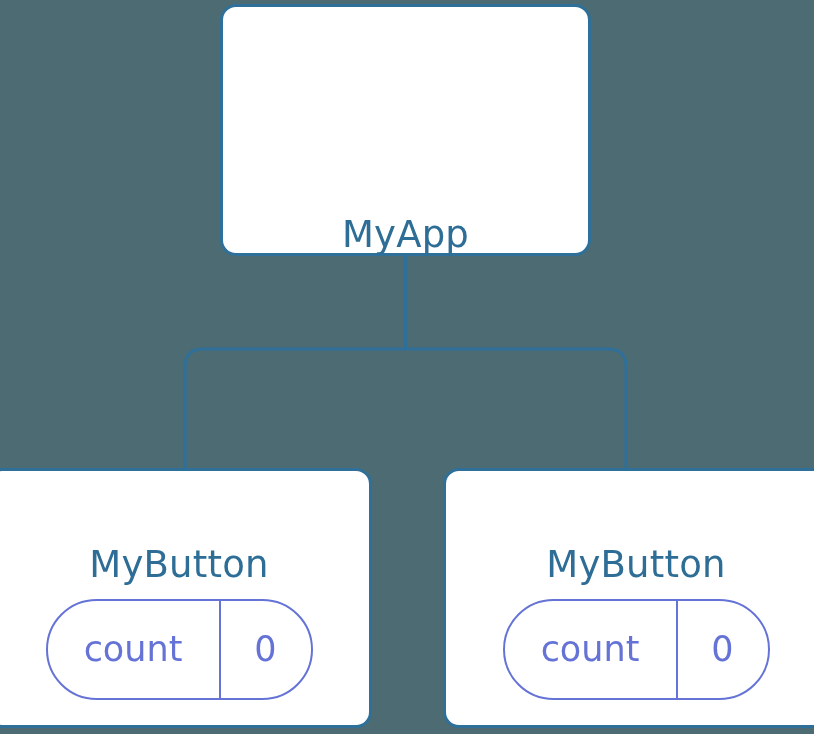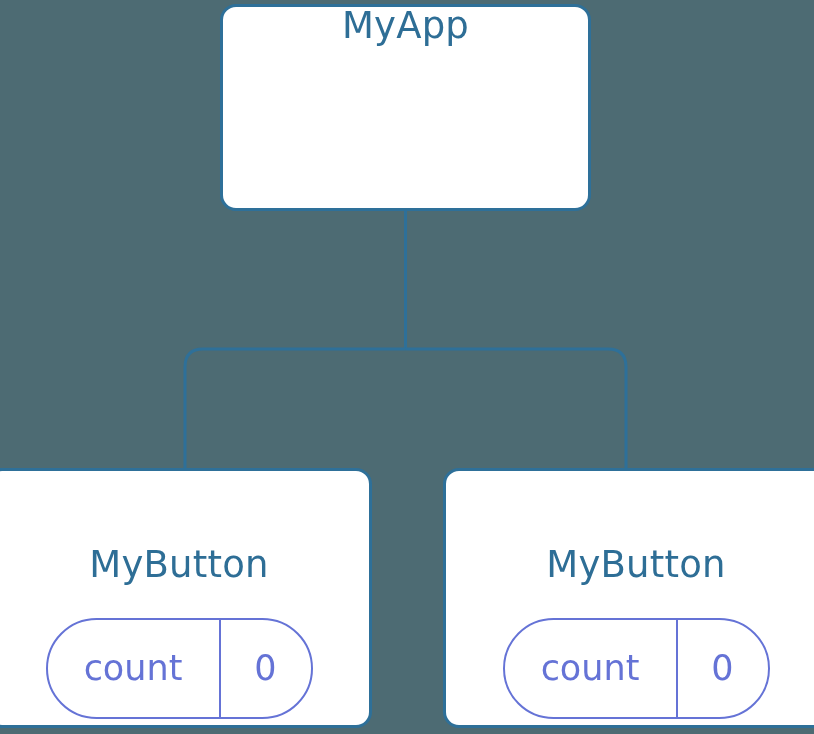--- a/index.html
+++ b/index.html
@@ -43,42 +43,42 @@
     font-size: 37px;
     font-weight: 400;
     letter-spacing: 0.2px;
     line-height: 1;
     white-space: nowrap;
   }
   #node-root {
     left: 220px;
     top: 4px;
     width: 371px;
-    height: 207px;
-    justify-content: flex-start;
+    height: 252px;
+    justify-content: flex-end;
   }
   #node-child-0 {
     left: -14px;
     top: 468px;
     width: 386px;
     height: 260px;
   }
   #node-child-1 {
     left: 443px;
     top: 468px;
     width: 386px;
     height: 260px;
   }
   #node-child-0 .node-title,
   #node-child-1 .node-title {
     margin-top: 75px;
   }
   .state-pill {
     position: relative;
-    margin-top: 35px;
+    margin-top: 16px;
     width: 267px;
     height: 101px;
     border: 2px solid #6573d6;
     border-radius: 52px;
     box-sizing: border-box;
     display: flex;
     align-items: stretch;
   }
   .pill-key,
   .pill-val {

